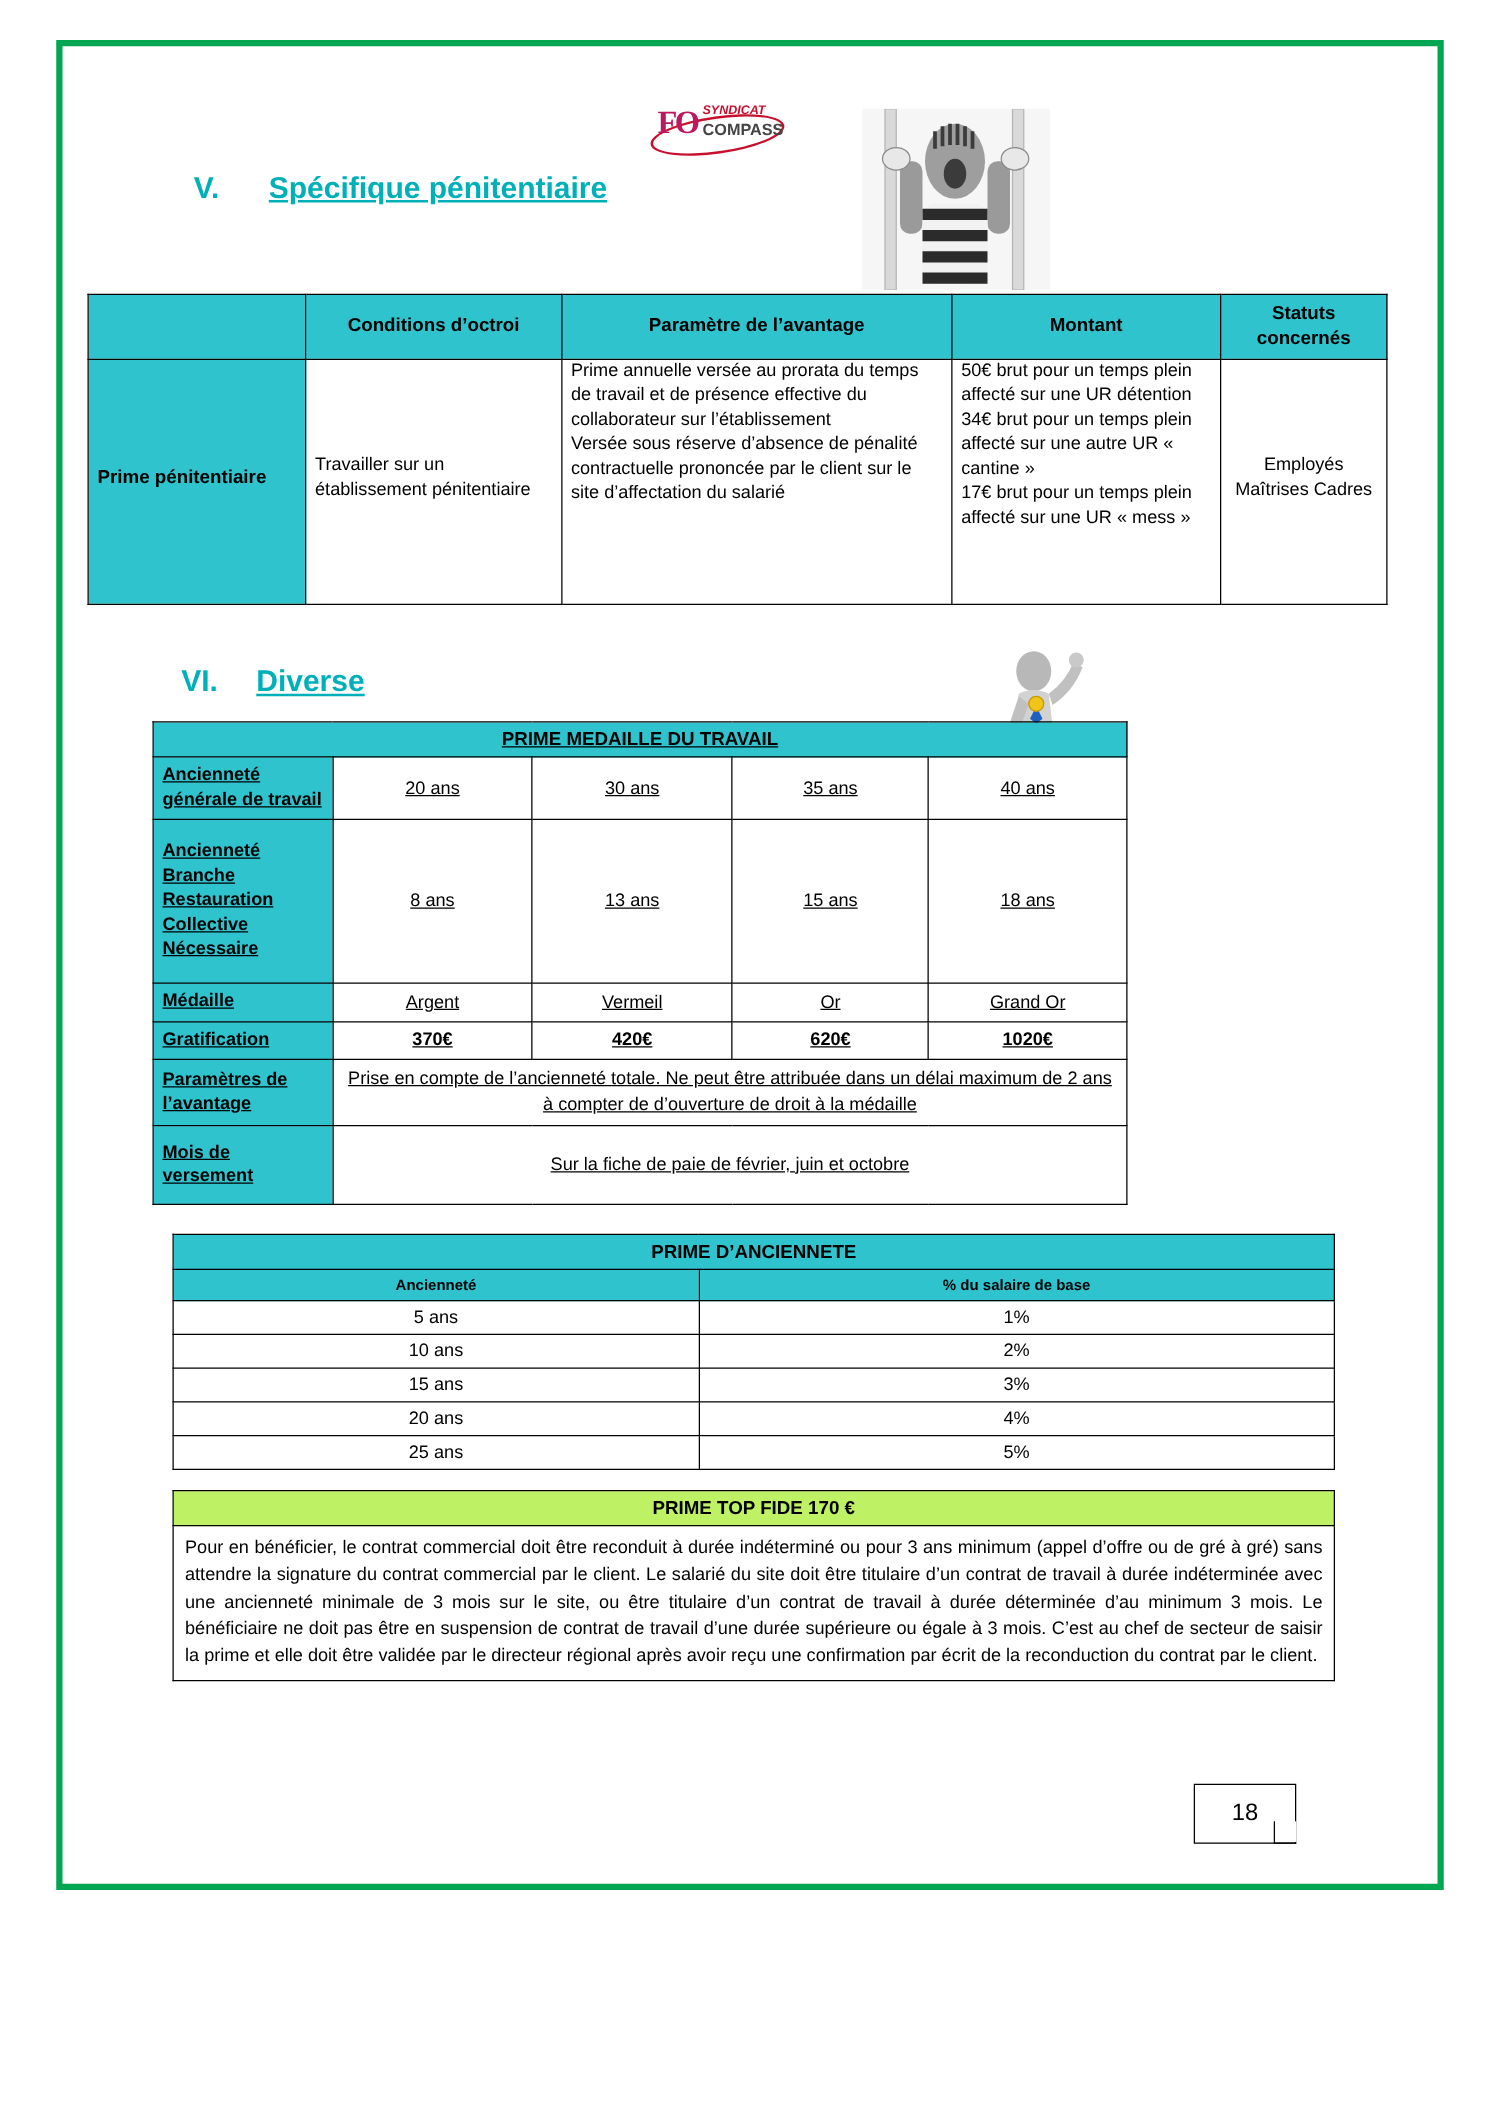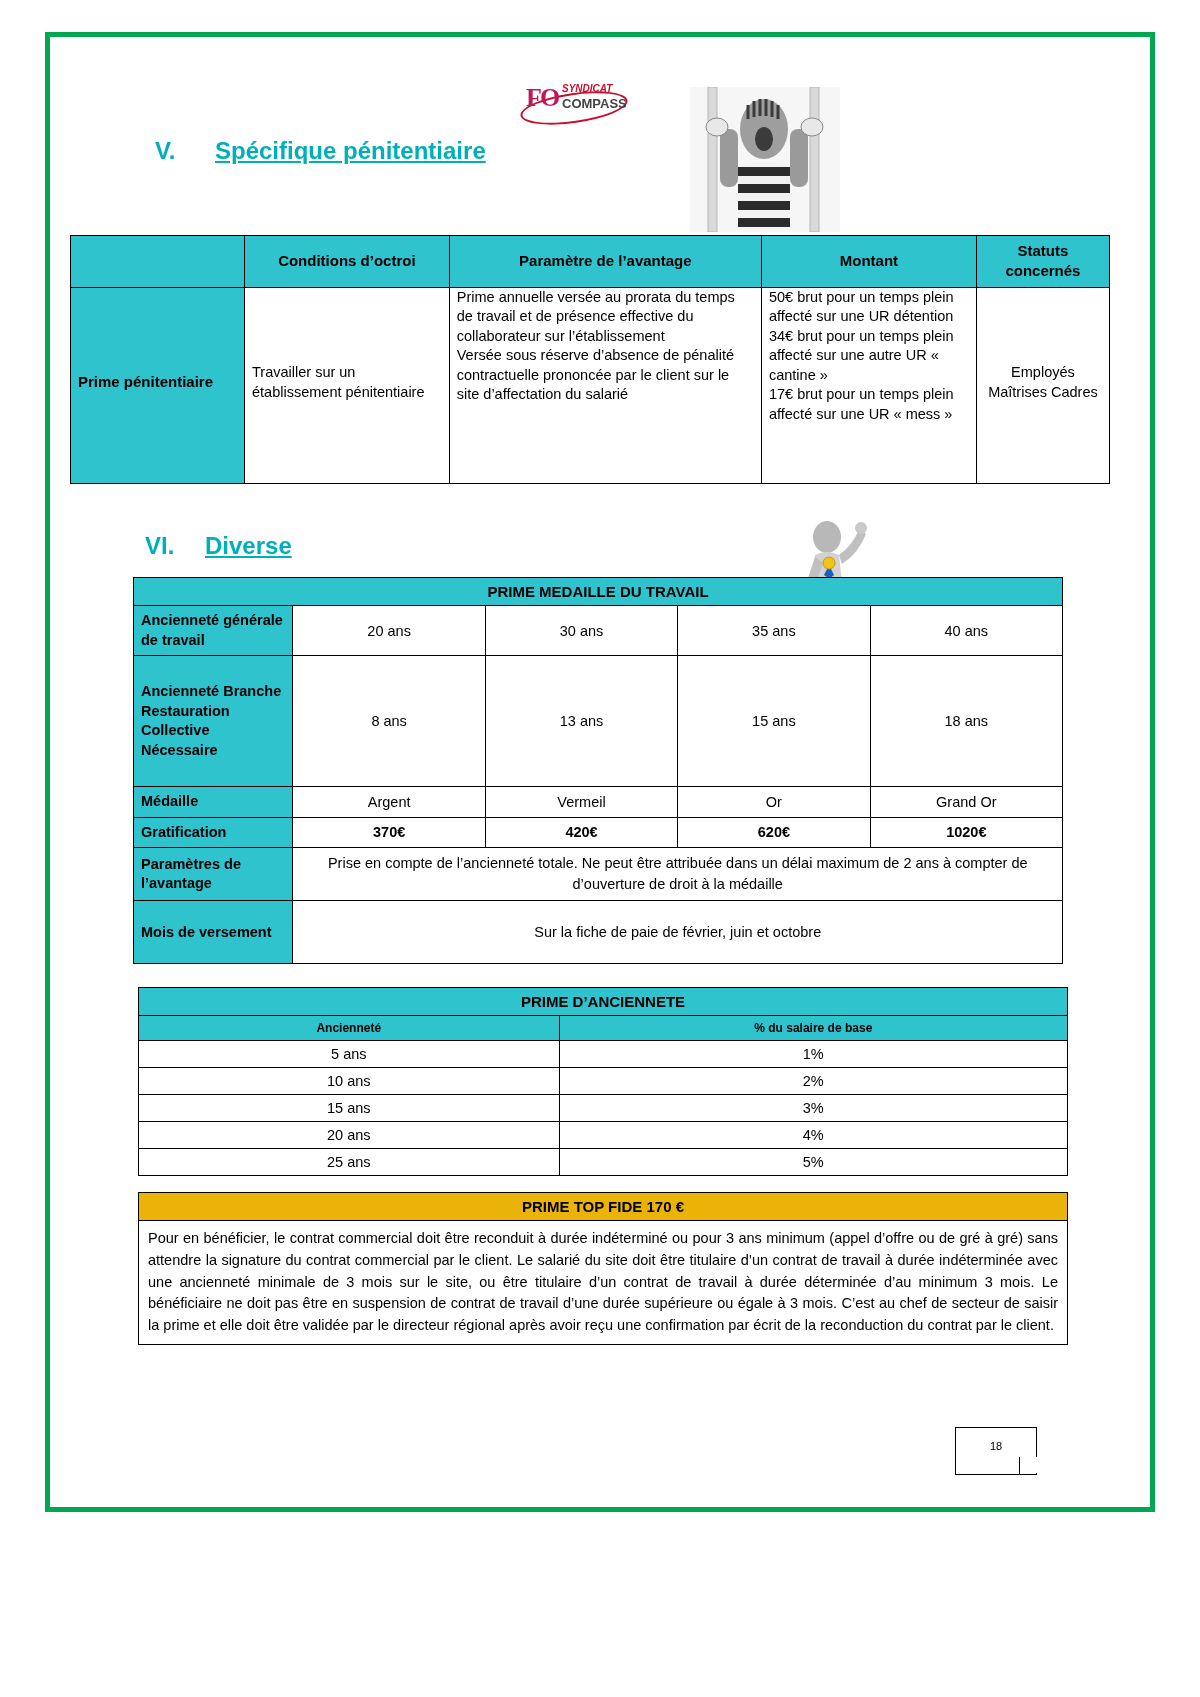--- a/index.html
+++ b/index.html
@@ -141,23 +141,24 @@
   #table-penitentiaire .c4 { width: 115px; text-align: center; }
   #table-penitentiaire .body-row td { height: 190px; vertical-align: top; padding-top: 0; }
   #table-penitentiaire .body-row td.c0,
   #table-penitentiaire .body-row td.c1,
   #table-penitentiaire .body-row td.c4 { vertical-align: middle; }
   .euro { font-weight: normal; }
 
   
   #table-medaille {
     position: absolute;
-    left: 83px;
+    left: 72px;
     top: 540px;
-    width: 930px;
+    width: 780px;
+    text-decoration: underline;
   }
   #table-medaille .lbl {
     background: #2FC3CE;
     font-weight: bold;
     width: 140px;
     text-align: left;
     line-height: 1.35;
     margin-left: 28px;
   }
   #table-medaille td.val { text-align: center; width: 172px; }
@@ -194,21 +195,21 @@
   #table-anciennete .col-b { width: 510px; }
 
   
   #table-topfide {
     position: absolute;
     left: 88px;
     top: 1155px;
     width: 930px;
   }
   #table-topfide .title-row td {
-    background: #eab308;
+    background: #bef264;
     text-align: center;
     font-weight: bold;
     font-size: 15px;
   }
   #table-topfide .para {
     text-align: justify;
     line-height: 1.5;
     padding: 7px 9px;
   }
 
@@ -220,21 +221,21 @@
     width: 80px;
     height: 46px;
     border: 1px solid #000;
     background: #fff;
   }
   .pagenum .n {
     position: absolute;
     left: 0; right: 0;
     top: 12px;
     text-align: center;
-    font-size: 11px;
+    font-size: 19px;
   }
   .foldline {
     position: absolute;
     right: -1px; bottom: -1px;
     width: 17px; height: 17px;
     background: linear-gradient(to bottom left, #fff 50%, transparent 50%);
     border-left: 1px solid #000;
     border-bottom: 1px solid #000;
     transform: rotate(0deg);
   }

